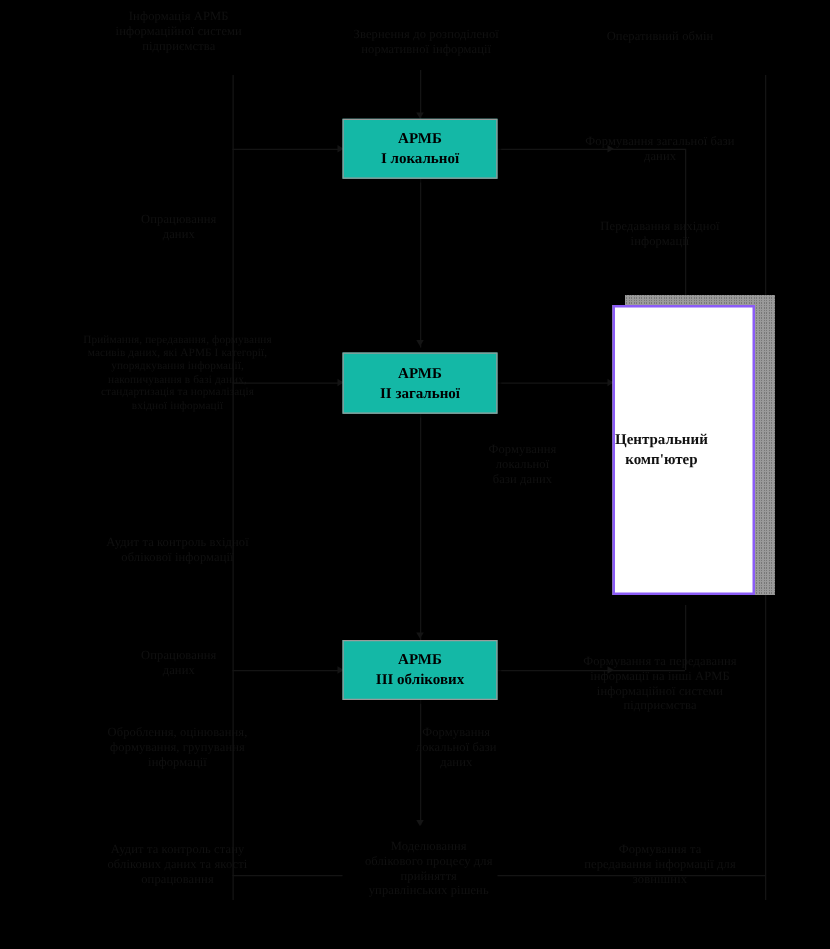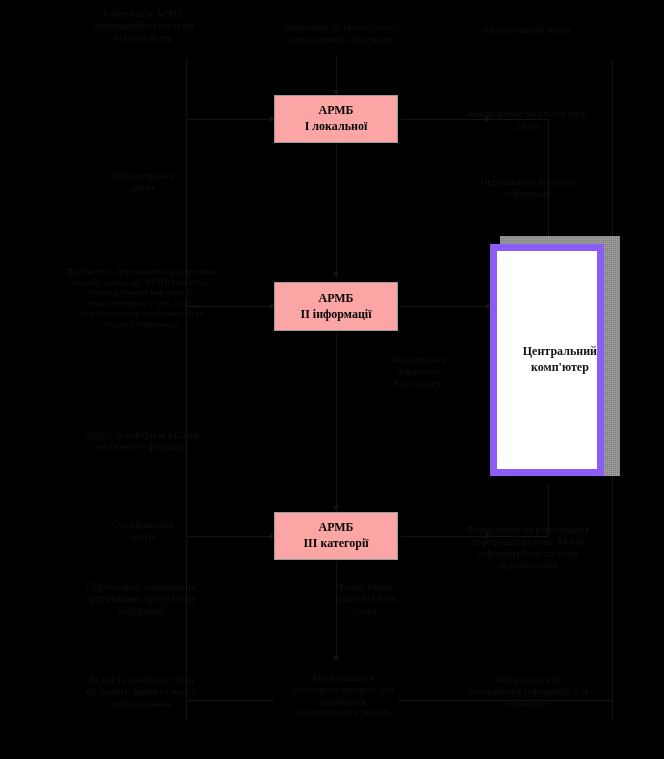--- a/index.html
+++ b/index.html
@@ -30,21 +30,21 @@
     line-height: 1.18;
     font-size: 10px;
     color: #101010;
     white-space: pre-line;
     letter-spacing: .1px;
   }
 
   
   .armb-box {
     position: absolute;
-    background: #fca5a5;
+    background: #14b8a6;
     border: 1px solid #9a9a9a;
     box-sizing: border-box;
     display: flex;
     flex-direction: column;
     align-items: center;
     justify-content: center;
     color: #000000;
     font-weight: bold;
     font-size: 12px;
     line-height: 1.3;
@@ -72,25 +72,25 @@
       repeating-linear-gradient(0deg,  #9a9a9a 0 1px, transparent 1px 2px),
       repeating-linear-gradient(90deg, #9a9a9a 0 1px, transparent 1px 2px);
   }
   .central-box {
     position: absolute;
     left: 0px;
     top: 8px;
     width: 114px;
     height: 232px;
     background: #ffffff;
-    border: 7px solid #8b5cf6;
+    border: 2px solid #8b5cf6;
     box-sizing: border-box;
     display: flex;
     align-items: center;
-    justify-content: flex-end;
+    justify-content: flex-start;
   }
   .central-label {
     text-align: center;
     font-size: 12px;
     font-weight: bold;
     color: #111111;
     line-height: 1.3;
     white-space: pre-line;
   }
 
@@ -210,26 +210,26 @@
   <div class="arrow-d" style="left:333px; top:656px;"></div>
   <div class="arrow-d" style="left:333px; top:90px;"></div>
 
   <div class="armb-box" style="left:274px; top:95px; width:124px; height:48px;">
     <span class="l1">АРМБ</span>
     <span class="l2">I локальної</span>
   </div>
 
   <div class="armb-box" style="left:274px; top:282px; width:124px; height:49px;">
     <span class="l1">АРМБ</span>
-    <span class="l2">II інформації</span>
+    <span class="l2">II загальної</span>
   </div>
 
   <div class="armb-box" style="left:274px; top:512px; width:124px; height:48px;">
     <span class="l1">АРМБ</span>
-    <span class="l2">III категорії</span>
+    <span class="l2">III облікових</span>
   </div>
 
   <div class="central-wrap">
     <div class="central-shadow"></div>
     <div class="central-box">
       <span class="central-label">Центральний
 комп'ютер</span>
     </div>
   </div>
 

